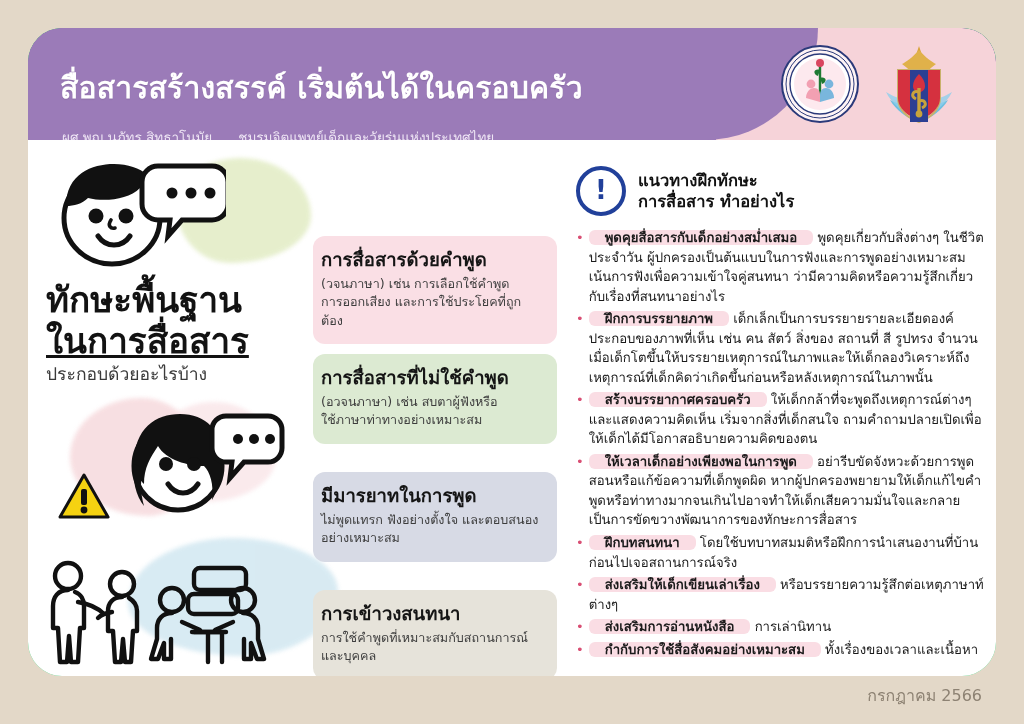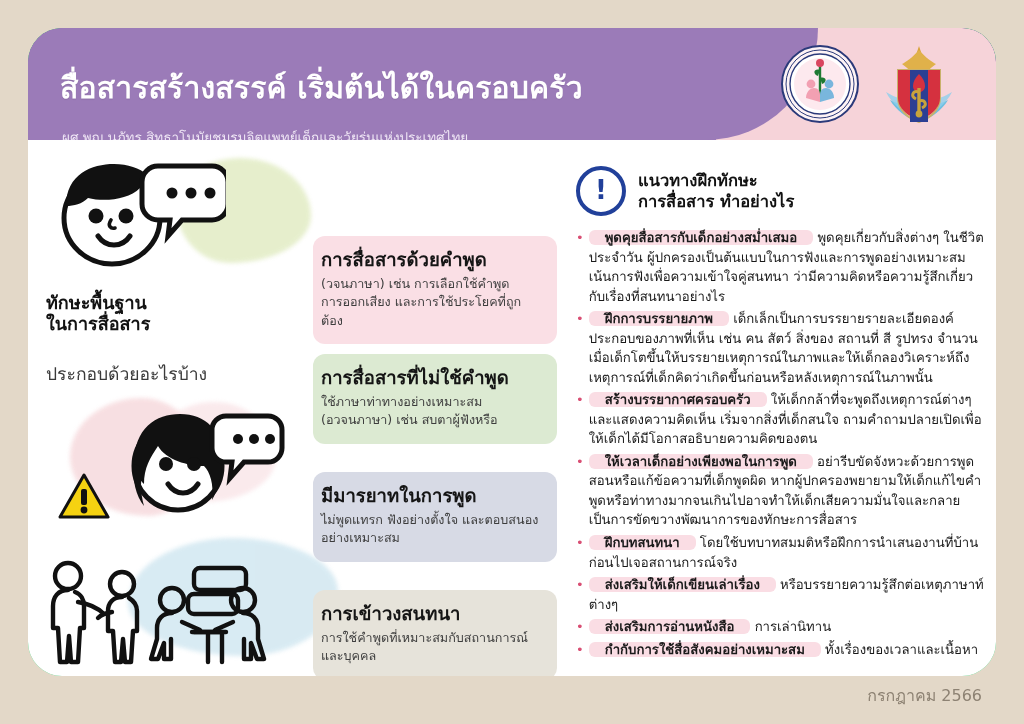--- a/index.html
+++ b/index.html
@@ -34,21 +34,21 @@
     position:absolute;left:0;top:0;width:100%;height:112px;
     background:linear-gradient(90deg,#9a7ab7 0%,#9a7ab7 72%,#9a7ab7 72%);
   }
   .title{
     position:absolute;left:32px;top:36px;
     color:#ffffff;font-size:30px;font-weight:bold;letter-spacing:.2px;
     text-shadow:0 1px 1px rgba(0,0,0,.10);
     white-space:nowrap;
   }
   .subtitle-row{
-    position:absolute;left:34px;top:98px;display:flex;align-items:baseline;
+    position:absolute;left:34px;top:98px;display:flex;gap:26px;align-items:baseline;
     color:#efe6f5;font-size:13.5px;white-space:nowrap;
   }
   .logos{
     position:absolute;right:26px;top:10px;width:190px;height:96px;
   }
   .logo{position:absolute;top:6px;}
   .logo-pst{left:0;}
   .logo-rtm{left:96px;}
 
   
@@ -64,24 +64,24 @@
     border-radius:50% 50% 45% 55% / 55% 45% 55% 45%;}
 
   
   .left-col{position:absolute;left:0;top:0;width:260px;height:536px;}
   .boy{position:absolute;left:22px;top:14px;}
   .girl{position:absolute;left:98px;top:266px;}
   .warn{position:absolute;left:30px;top:332px;}
   .group{position:absolute;left:14px;top:420px;}
 
   .left-heading{
-    position:absolute;left:18px;top:152px;width:250px;
-    font-size:18px;font-weight:bold;color:#121212;line-height:1.18;
-  }
-  .left-heading .l2{display:block;}
+    position:absolute;left:18px;top:140px;width:250px;
+    font-size:35px;font-weight:bold;color:#121212;line-height:1.18;
+  }
+  .left-heading .l2{display:block;text-decoration:underline;}
   .left-sub{
     position:absolute;left:18px;top:220px;width:250px;
     font-size:17.5px;color:#3a3a3a;
   }
 
   
   .mid-col{position:absolute;left:285px;top:0;width:248px;}
   .card{
     position:absolute;left:0;width:244px;border-radius:12px;padding:12px 14px 14px 8px;
     box-sizing:border-box;
@@ -250,22 +250,22 @@
           <div class="card-title">การสื่อสารด้วยคำพูด</div>
           <div class="card-desc">
             <div>(วจนภาษา) เช่น การเลือกใช้คำพูด</div>
             <div>การออกเสียง และการใช้ประโยคที่ถูกต้อง</div>
           </div>
         </div>
 
         <div class="card card-1">
           <div class="card-title">การสื่อสารที่ไม่ใช้คำพูด</div>
           <div class="card-desc">
+            <div>(อวจนภาษา) เช่น สบตาผู้ฟังหรือ</div>
             <div>ใช้ภาษาท่าทางอย่างเหมาะสม</div>
-            <div>(อวจนภาษา) เช่น สบตาผู้ฟังหรือ</div>
           </div>
         </div>
 
         <div class="card card-2">
           <div class="card-title">มีมารยาทในการพูด</div>
           <div class="card-desc">
             <div>ไม่พูดแทรก ฟังอย่างตั้งใจ และตอบสนอง</div>
             <div>อย่างเหมาะสม</div>
           </div>
         </div>

